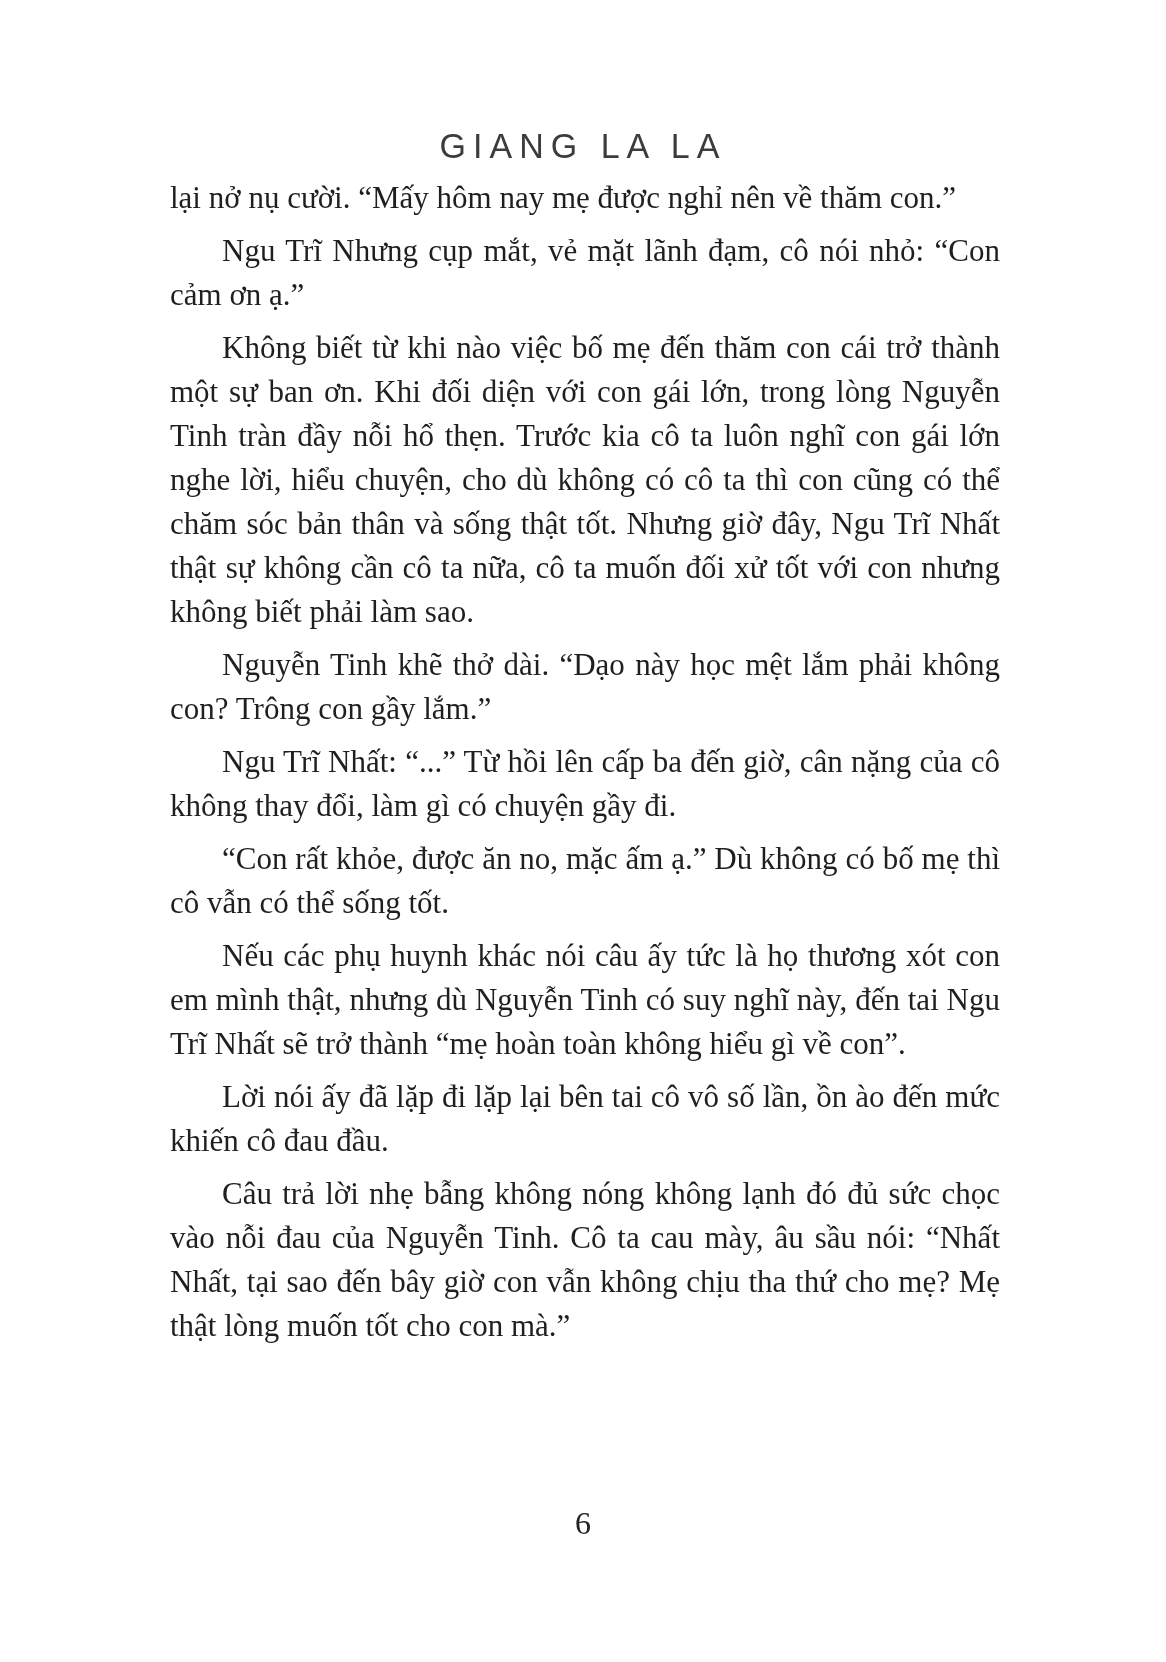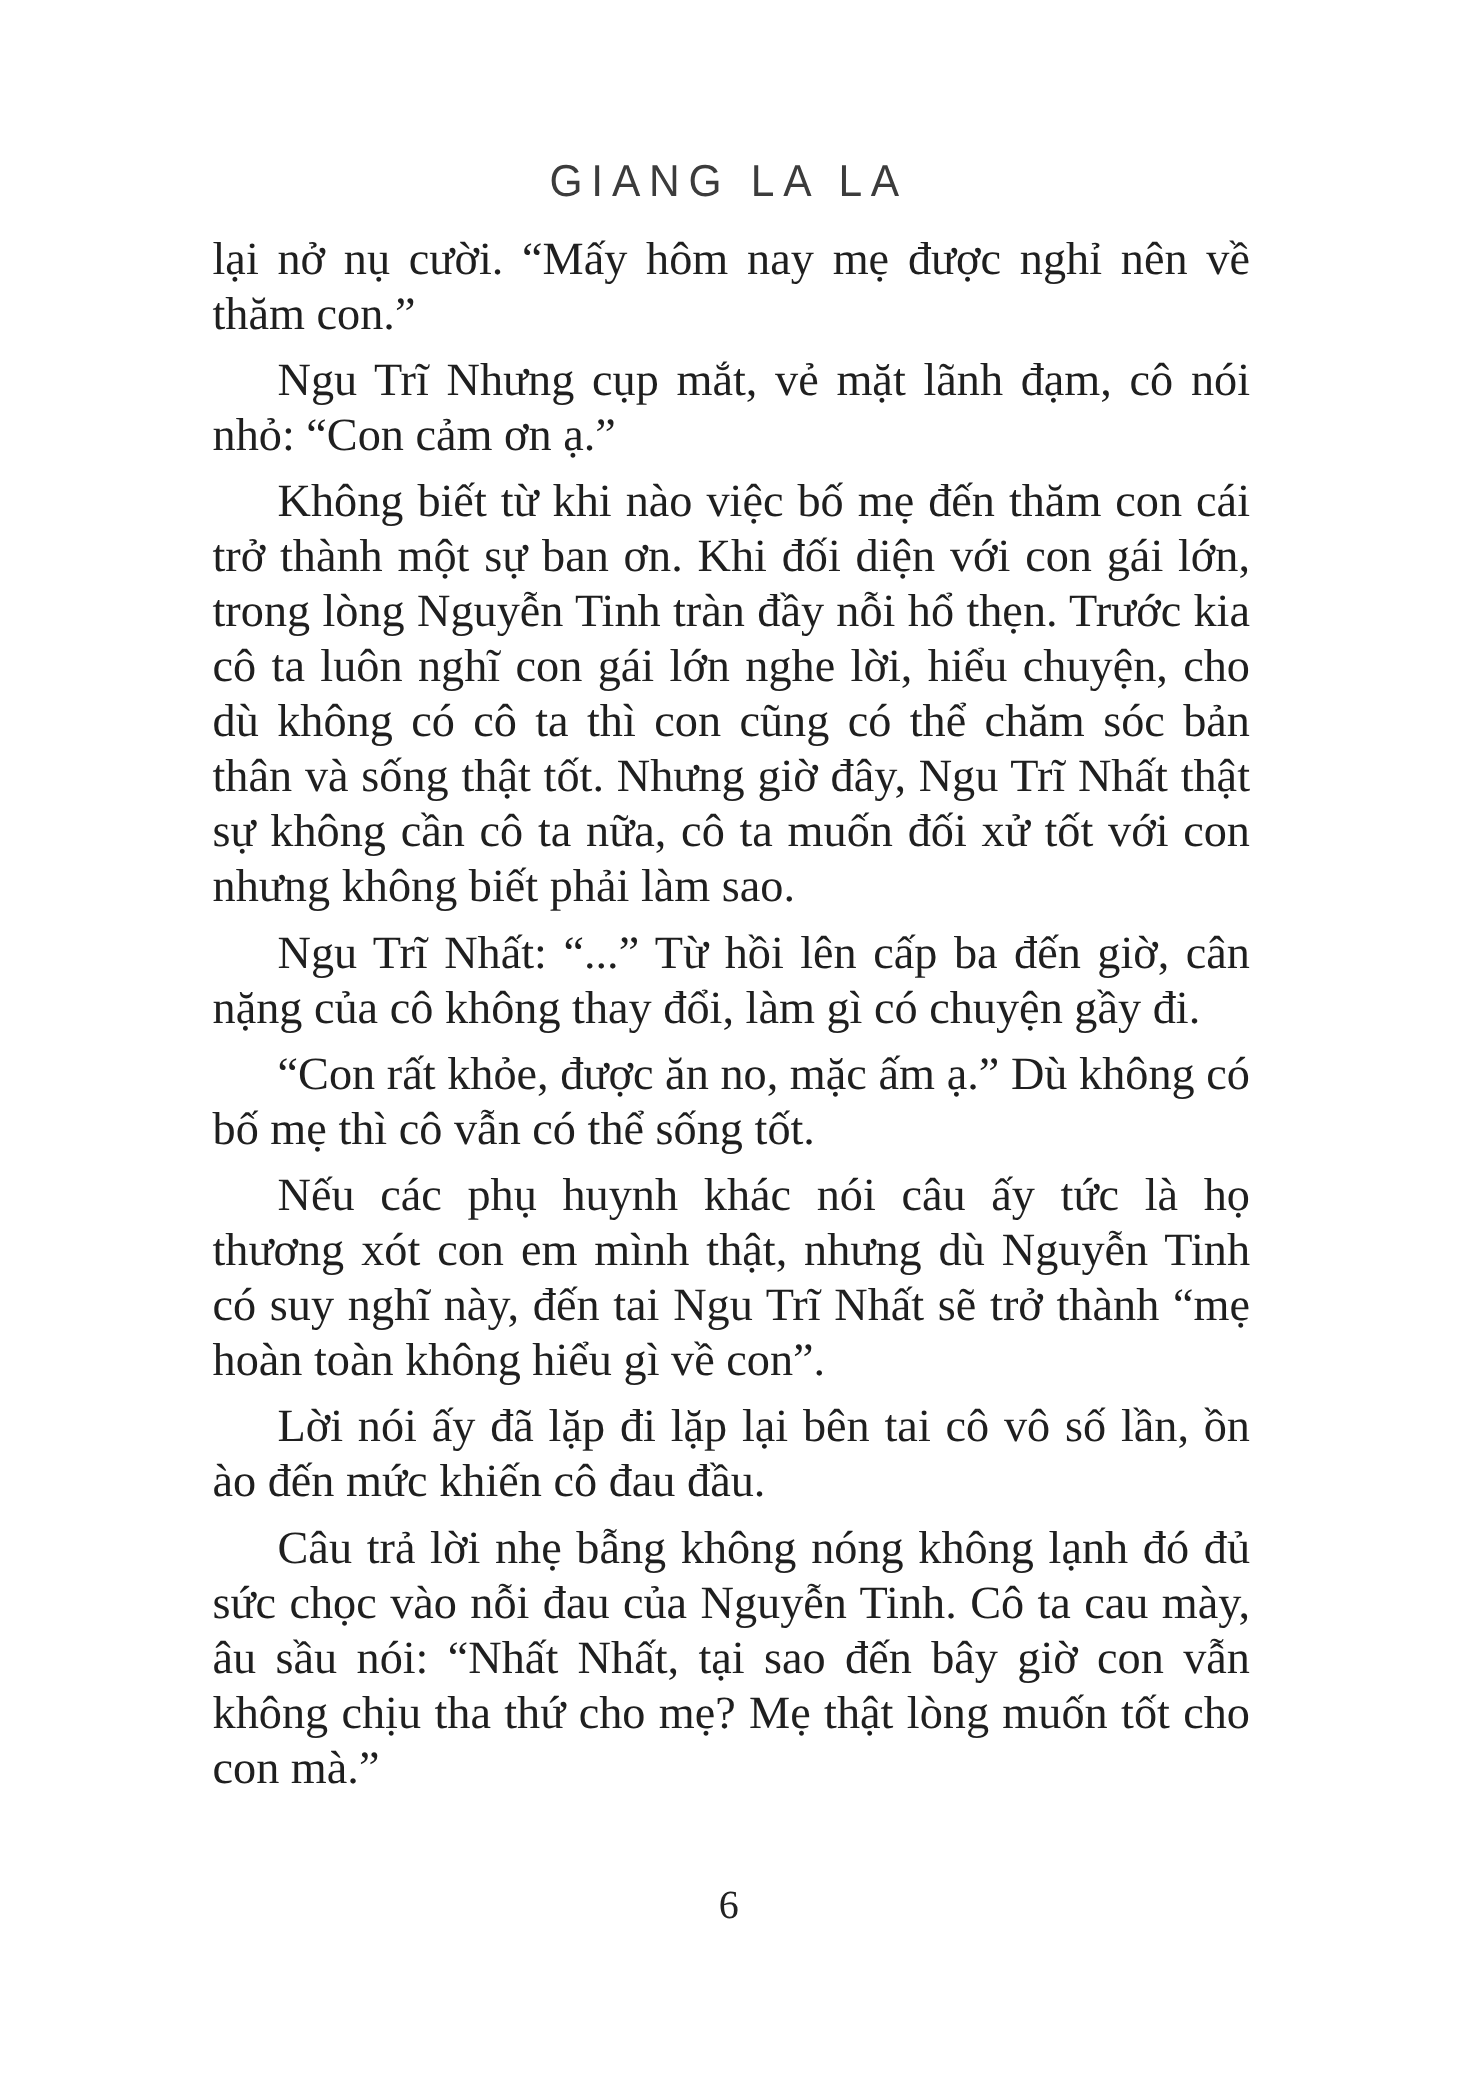--- a/index.html
+++ b/index.html
@@ -25,24 +25,24 @@
     text-align: center;
     font-family: "Liberation Sans", sans-serif;
     font-weight: 400;
     font-size: 34px;
     letter-spacing: 7px;
     color: #3c3c3c;
     transform: scaleY(1.05);
   }
   .body-text {
     position: absolute;
-    top: 186px;
+    top: 176px;
     left: 170px;
     width: 830px;
-    font-size: 37px;
+    font-size: 31px;
     line-height: 44px;
     text-align: justify;
     text-justify: inter-word;
   }
   .body-text p {
     margin: 0 0 9px 0;
     text-indent: 52px;
   }
   .body-text p.no-indent {
     text-indent: 0;
@@ -61,20 +61,21 @@
 <body>
 
 <div class="page">
 
   <div class="running-header">GIANG LA LA</div>
 
   <div class="body-text">
     <p class="no-indent">lại nở nụ cười. “Mấy hôm nay mẹ được nghỉ nên về thăm con.”</p>
     <p>Ngu Trĩ Nhưng cụp mắt, vẻ mặt lãnh đạm, cô nói nhỏ: “Con cảm ơn ạ.”</p>
     <p>Không biết từ khi nào việc bố mẹ đến thăm con cái trở thành một sự ban ơn. Khi đối diện với con gái lớn, trong lòng Nguyễn Tinh tràn đầy nỗi hổ thẹn. Trước kia cô ta luôn nghĩ con gái lớn nghe lời, hiểu chuyện, cho dù không có cô ta thì con cũng có thể chăm sóc bản thân và sống thật tốt. Nhưng giờ đây, Ngu Trĩ Nhất thật sự không cần cô ta nữa, cô ta muốn đối xử tốt với con nhưng không biết phải làm sao.</p>
+    <p>Nguyễn Tinh khẽ thở dài. “Dạo này học mệt lắm phải không con? Trông con gầy lắm.”</p>
     <p>Ngu Trĩ Nhất: “...” Từ hồi lên cấp ba đến giờ, cân nặng của cô không thay đổi, làm gì có chuyện gầy đi.</p>
     <p>“Con rất khỏe, được ăn no, mặc ấm ạ.” Dù không có bố mẹ thì cô vẫn có thể sống tốt.</p>
     <p>Nếu các phụ huynh khác nói câu ấy tức là họ thương xót con em mình thật, nhưng dù Nguyễn Tinh có suy nghĩ này, đến tai Ngu Trĩ Nhất sẽ trở thành “mẹ hoàn toàn không hiểu gì về con”.</p>
     <p>Lời nói ấy đã lặp đi lặp lại bên tai cô vô số lần, ồn ào đến mức khiến cô đau đầu.</p>
     <p>Câu trả lời nhẹ bẫng không nóng không lạnh đó đủ sức chọc vào nỗi đau của Nguyễn Tinh. Cô ta cau mày, âu sầu nói: “Nhất Nhất, tại sao đến bây giờ con vẫn không chịu tha thứ cho mẹ? Mẹ thật lòng muốn tốt cho con mà.”</p>
   </div>
 
   <div class="page-number">6</div>
 
 </div>

